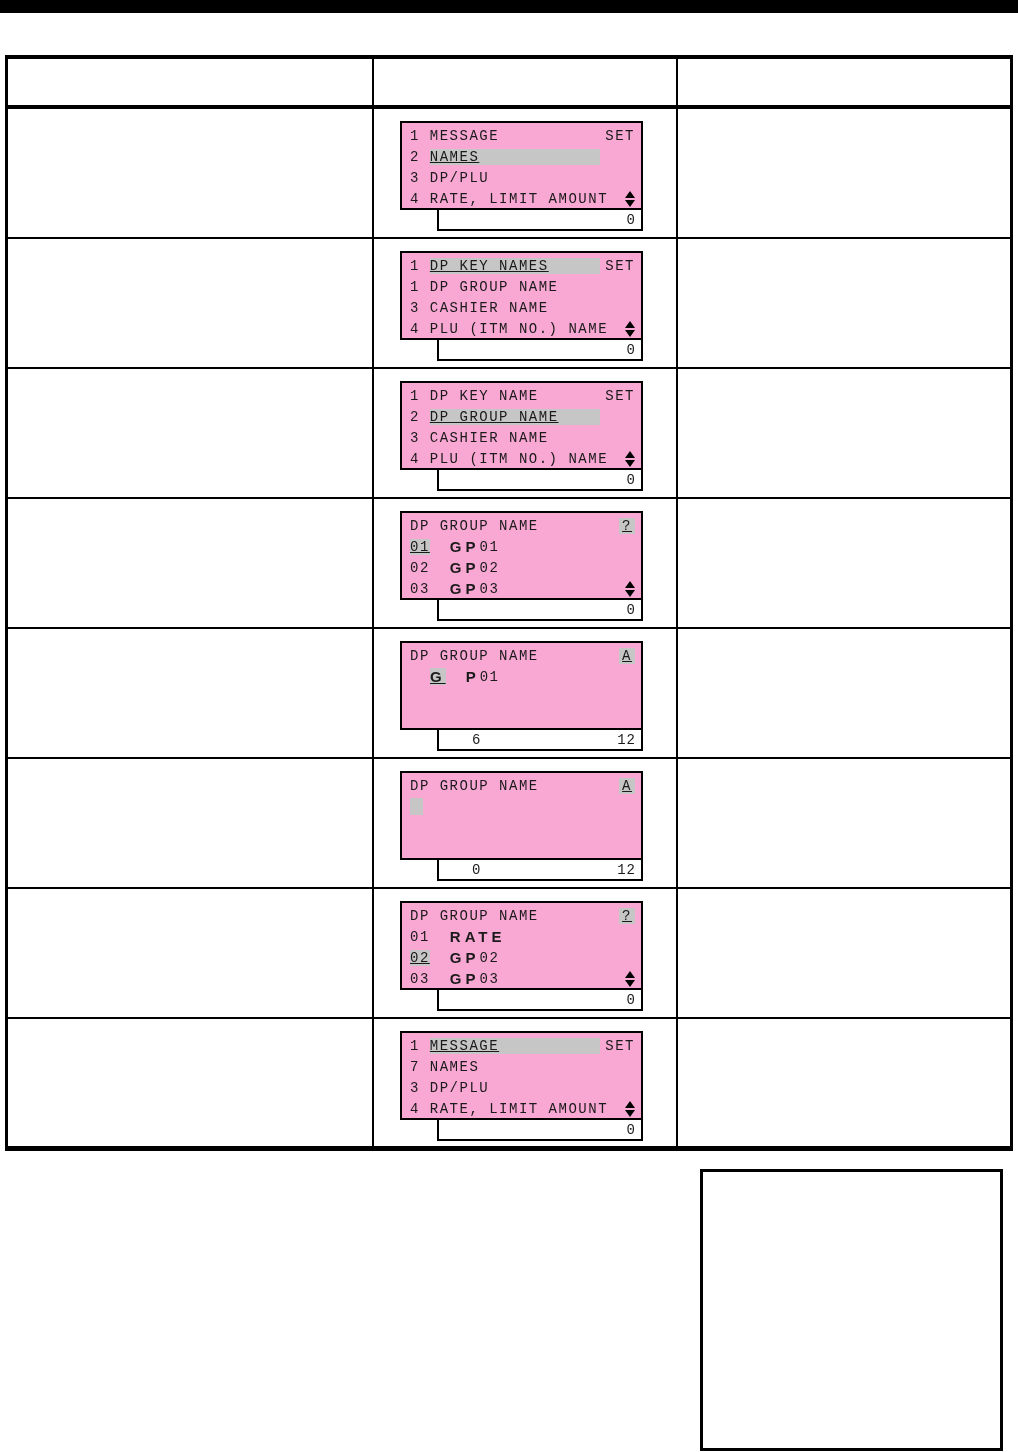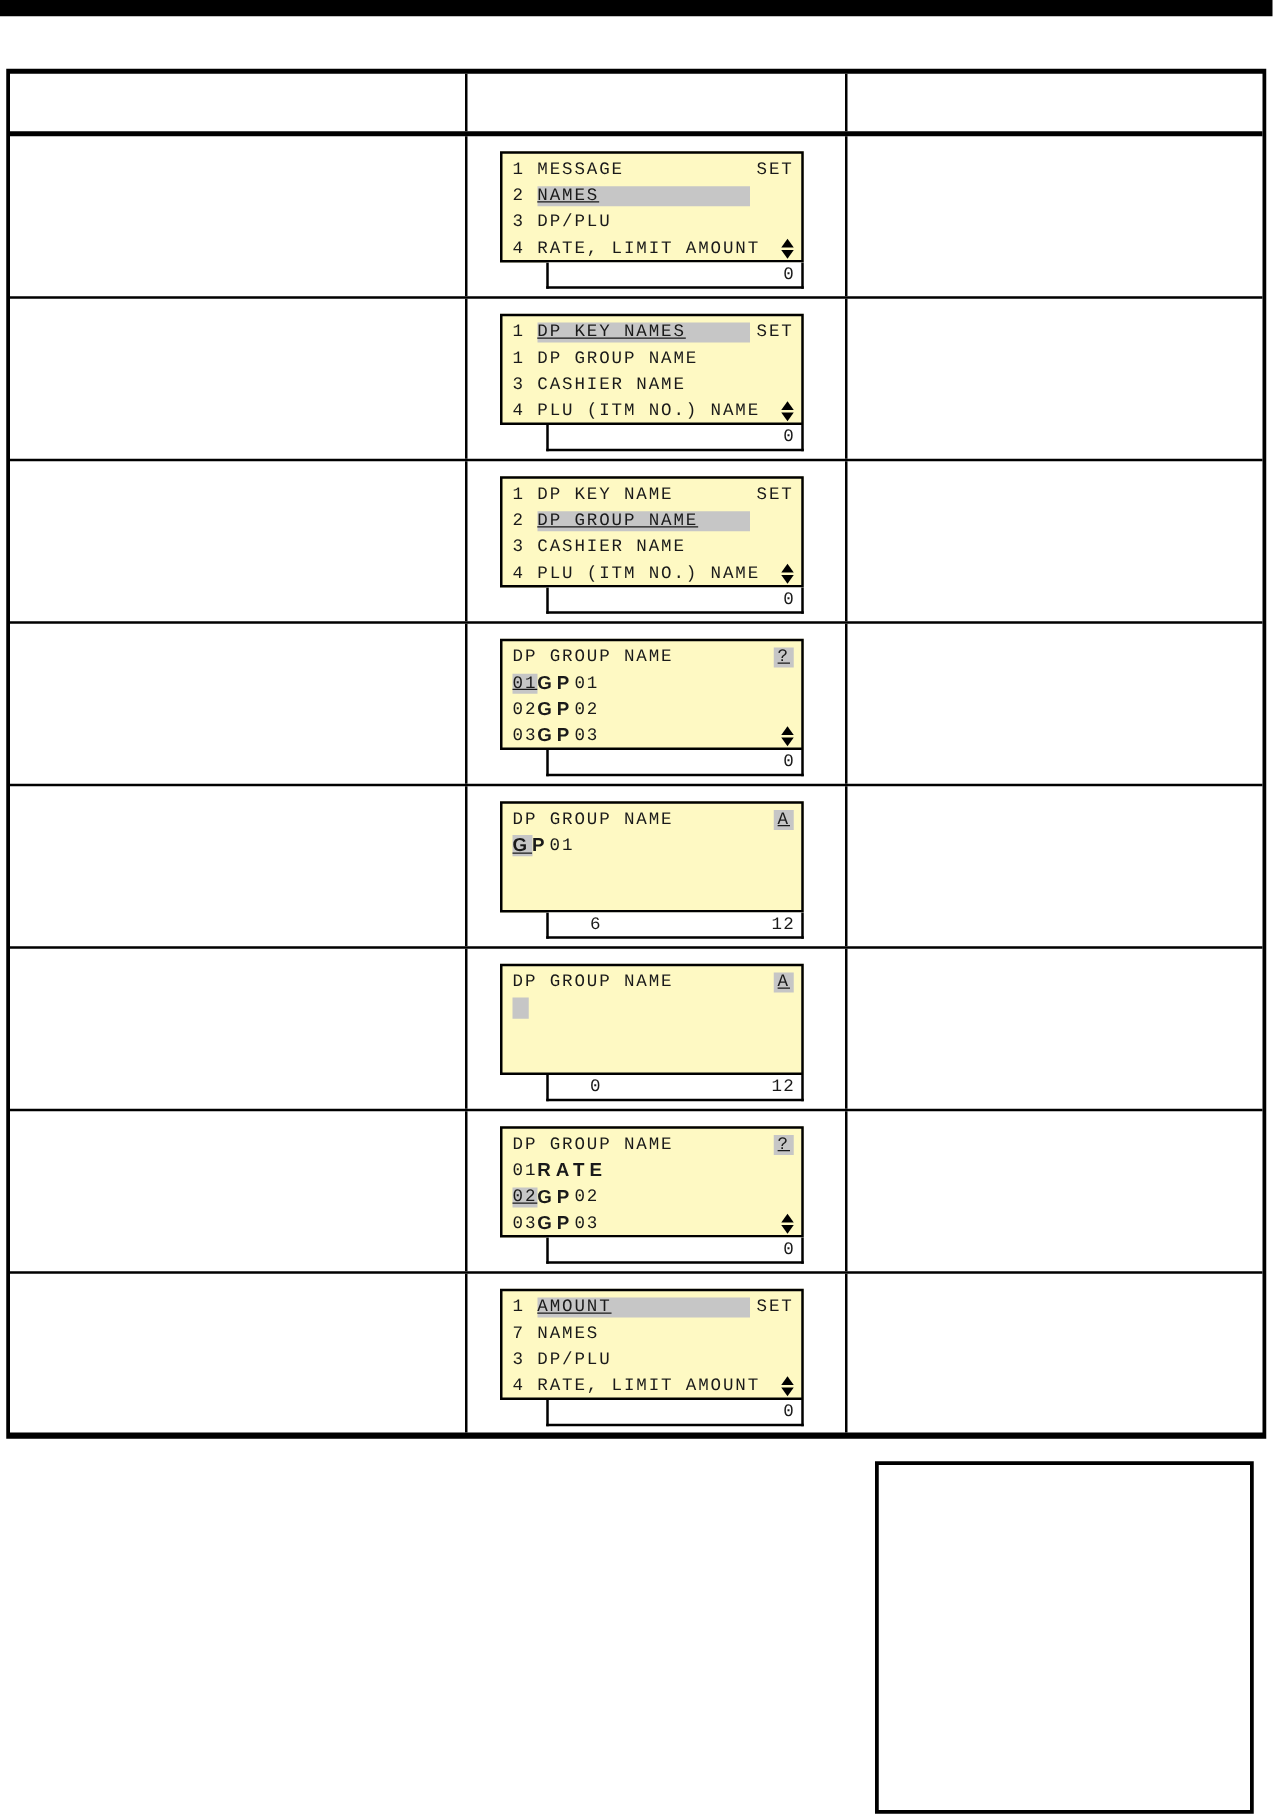--- a/index.html
+++ b/index.html
@@ -40,35 +40,36 @@
   .c1 { width: 366px; border-right: 2px solid #000; }
   .c2 { width: 304px; border-right: 2px solid #000; }
   .c3 { flex: 1; }
 
   
   .lcd { margin: 12px 0 0 26px; width: 243px; }
   .screen {
     width: 243px; height: 89px;
     border: 2px solid #000; box-sizing: border-box;
     padding: 2px 6px 0 8px;
-    background: #fef9c3;
+    background: #f9a8d4;
   }
   .lcd-line {
     height: 21px;
     display: flex; align-items: center;
     font-size: 14px; letter-spacing: 1.5px;
     white-space: pre;
   }
   .hl { background: #c6c6c6; text-decoration: underline; }
   .pad { padding: 0 3px; }
   .hlbar { display: inline-block; min-width: 170px; }
   .dw {
     font-family: "Liberation Sans", sans-serif;
     font-weight: bold; font-size: 15px;
     letter-spacing: 4px;
+    margin-left: 20px;
   }
   .cursor { display: inline-block; width: 13px; height: 17px; background: #c6c6c6; }
   .line-right { margin-left: auto; }
   .updown { display: flex; flex-direction: column; align-items: center; margin-left: auto; }
   .tri-up {
     width: 0; height: 0;
     border-left: 5px solid transparent; border-right: 5px solid transparent;
     border-bottom: 7px solid #000;
   }
   .tri-dn {
@@ -223,21 +224,21 @@
               <span class="sright">0</span>
             </div>
           </div>
         </div>
         <div class="cell c3"></div>
       </div><div class="trow">
         <div class="cell c1"></div>
         <div class="cell c2">
           <div class="lcd">
             <div class="screen">
-              <div class="lcd-line"><span>1 </span><span class="hl hlbar">AMOUNT</span><span class="line-right">SET</span></div>
+              <div class="lcd-line"><span>1 </span><span class="hl hlbar">MESSAGE</span><span class="line-right">SET</span></div>
               <div class="lcd-line"><span>7 NAMES</span></div>
               <div class="lcd-line"><span>3 DP/PLU</span></div>
               <div class="lcd-line"><span>4 RATE, LIMIT AMOUNT</span><span class="updown"><span class="tri-up"></span><span class="tri-dn"></span></span></div>
             </div>
             <div class="statusbar">
               <span class="sleft"></span>
               <span class="sright">0</span>
             </div>
           </div>
         </div>

